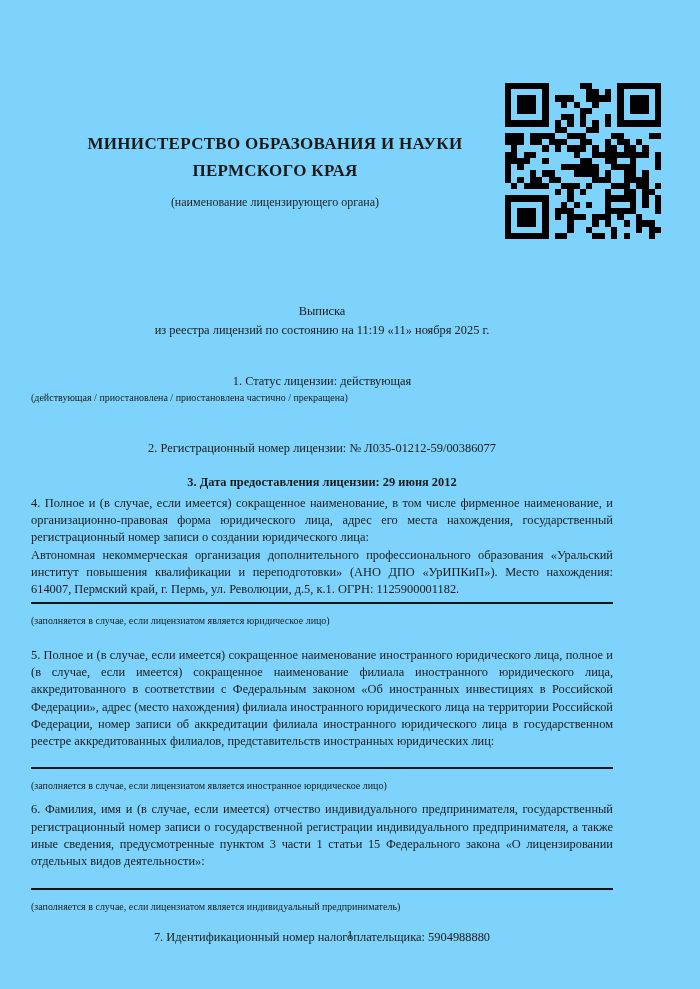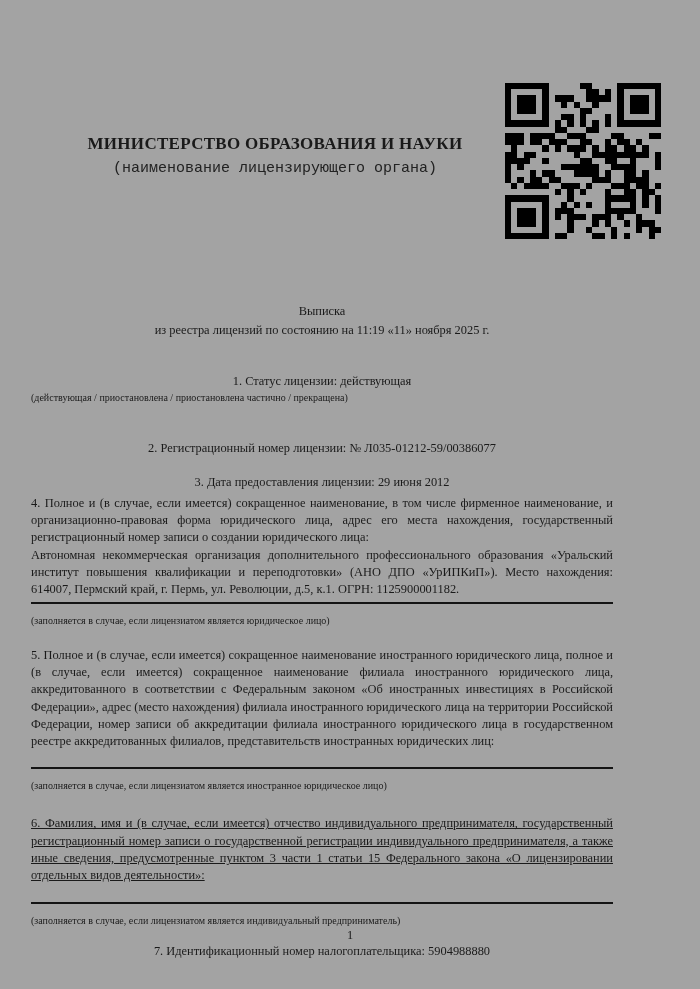--- a/index.html
+++ b/index.html
@@ -4,21 +4,21 @@
 <style>
   html, body {
     margin: 0;
     padding: 0;
     background: #ffffff;
   }
   .page {
     position: relative;
     width: 700px;
     height: 989px;
-    background: #a3a3a3;
+    background: #7dd3fc;
     overflow: hidden;
     font-family: "Liberation Serif", "DejaVu Serif", serif;
     color: #1a1a1a;
   }
 
   
   .ministry-block {
     position: absolute;
     left: 55px;
     top: 130px;
@@ -26,24 +26,23 @@
     text-align: center;
   }
   .ministry-line {
     font-size: 17px;
     font-weight: bold;
     line-height: 27px;
     letter-spacing: 0.3px;
     white-space: nowrap;
   }
   .ministry-caption {
-    font-size: 15px;
-    margin-top: 3px;
+    font-size: 12px;
+    margin-top: 11px;
     color: #222;
-    font-family: Liberation Mono, monospace;
   }
   .qr-box {
     position: absolute;
     left: 505px;
     top: 83px;
     width: 156px;
     height: 156px;
   }
   .qr-box svg { width: 100%; height: 100%; display: block; }
 
@@ -59,24 +58,24 @@
   }
   .doc-title { text-align: center; }
   .doc-title .t-line { line-height: 19px; }
 
   .para { margin: 0; text-align: justify; }
   .line-left { margin: 0; text-align: center; }
 
   .item-1       { margin-top: 33px; }
   .item-1-cap   { margin-top: 1px; }
   .item-2       { margin-top: 36px; }
-  .item-3       { margin-top: 16px; }
+  .item-3       { margin-top: 16px; font-weight: bold; }
   .item-4       { margin-top: 4px; }
   .item-5       { margin-top: 20px; }
-  .item-6       { margin-top: 23px; text-decoration: underline; }
+  .item-6       { margin-top: 9px; }
   .item-7       { margin-top: 16px; font-family: Liberation Serif, serif; }
 
   .caption {
     text-align: left;
     font-size: 10px;
     line-height: 13px;
     color: #1a1a1a;
   }
   .rule {
     border-top: 2px solid #141414;
@@ -95,20 +94,21 @@
     font-size: 12.4px;
   }
 </style>
 </head>
 <body>
 
 <div class="page">
 
   <div class="ministry-block">
     <div class="ministry-line">МИНИСТЕРСТВО ОБРАЗОВАНИЯ И НАУКИ</div>
+    <div class="ministry-line">ПЕРМСКОГО КРАЯ</div>
     <div class="ministry-caption">(наименование лицензирующего органа)</div>
   </div>
 
   <div class="qr-box">
     <svg id="qr-svg" viewBox="0 0 25 25" shape-rendering="crispEdges" fill="#000000" xmlns="http://www.w3.org/2000/svg">
         <rect x="0" y="0" width="1" height="1"></rect>
         <rect x="1" y="0" width="1" height="1"></rect>
         <rect x="2" y="0" width="1" height="1"></rect>
         <rect x="3" y="0" width="1" height="1"></rect>
         <rect x="4" y="0" width="1" height="1"></rect>

